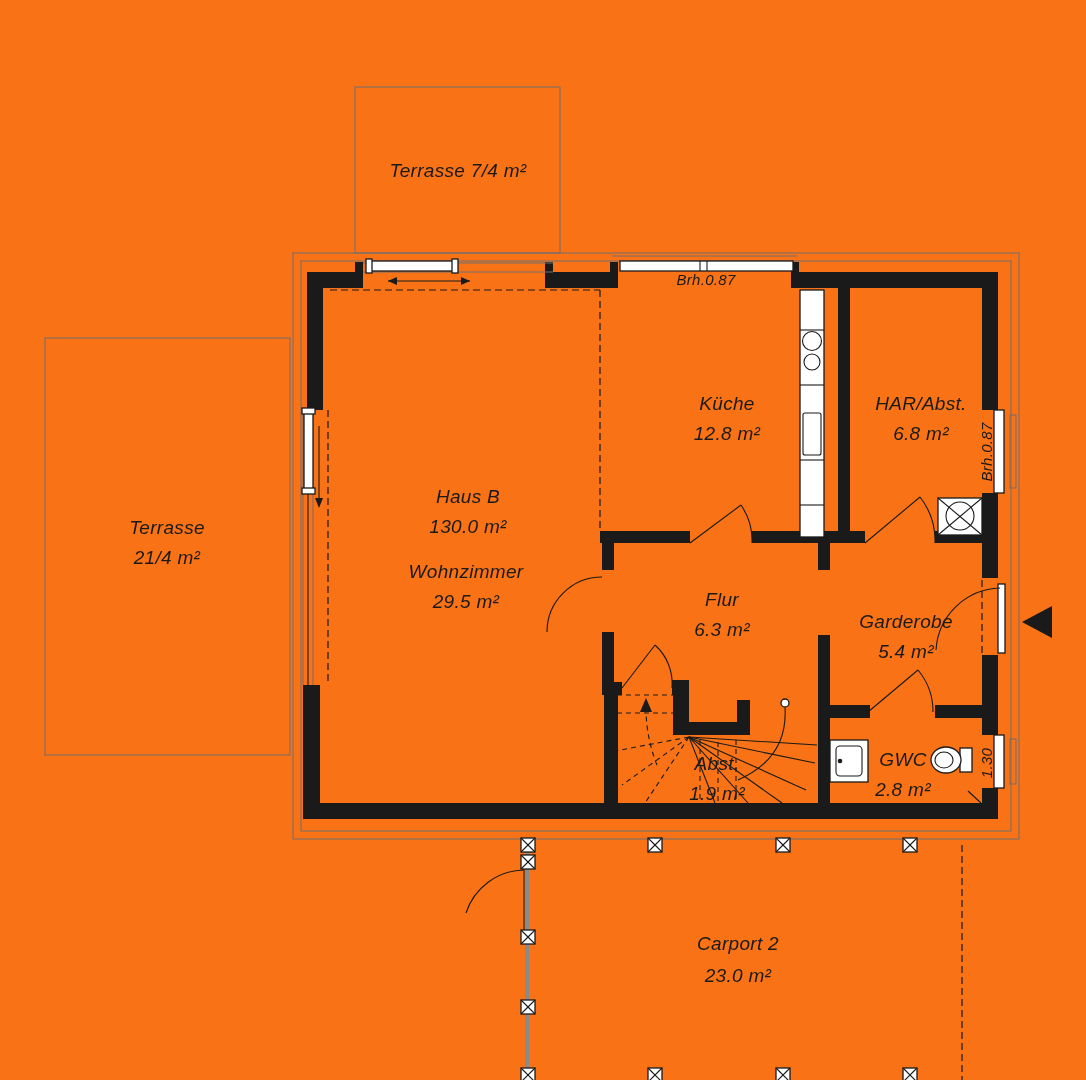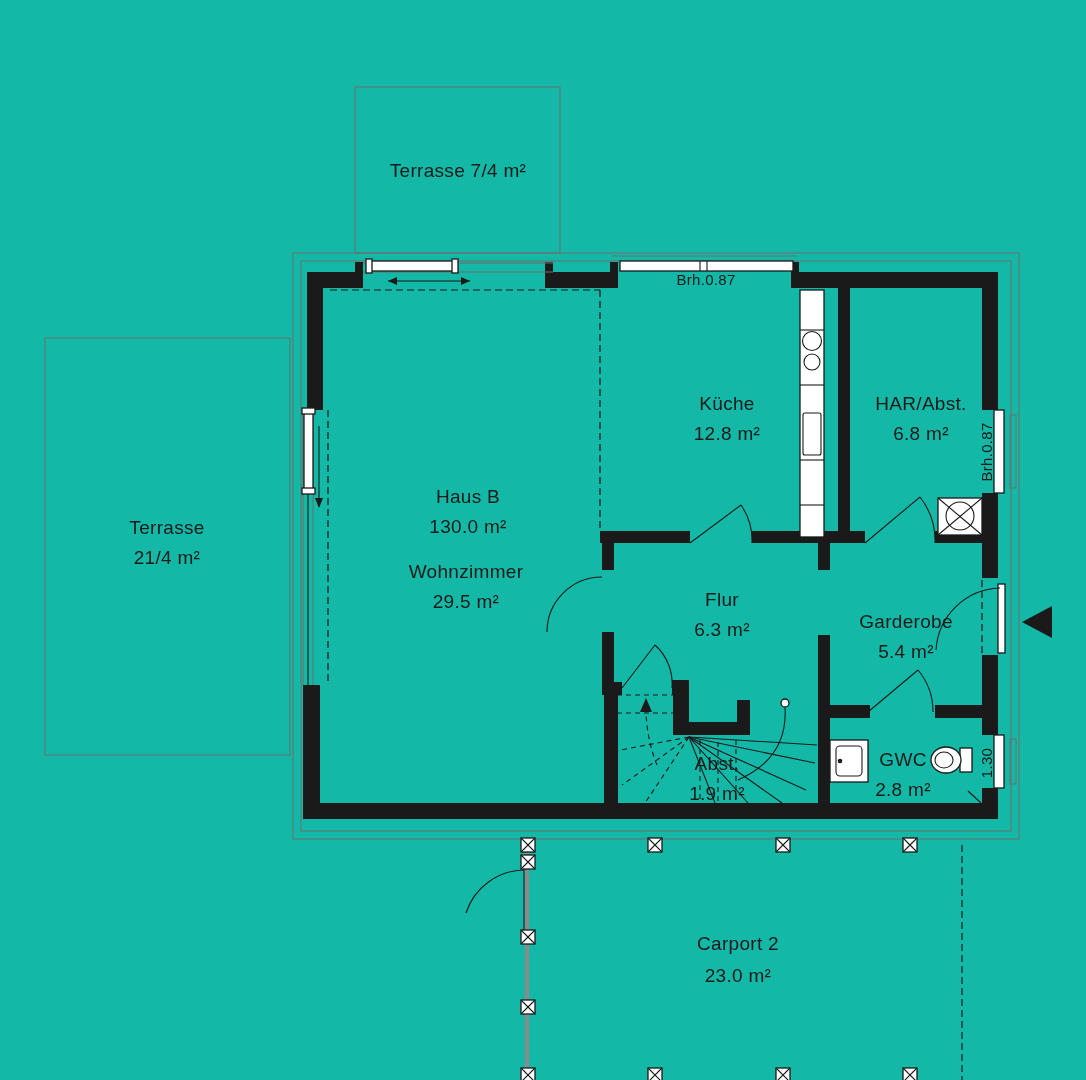--- a/index.html
+++ b/index.html
@@ -1,21 +1,21 @@
 <!DOCTYPE html>
 <html style="--line: #1a1a1a; --gray: #6e6e6e; --wallgray: #8a8a8a;"><head>
 <meta charset="utf-8">
 <style>
   :root{
     --line:#1a1a1a;
     --gray:#6e6e6e;
     --wallgray:#8a8a8a;
   }
   html,body{margin:0;padding:0;background:#fff;}
-  .stage{width:1086px;height:1080px;position:relative;background:#14b8a6;}
+  .stage{width:1086px;height:1080px;position:relative;background:#f97316;font-style:italic;}
   .w{fill:var(--line);stroke:none;}
   .ln2{fill:none;stroke:var(--line);stroke-width:1.1;}
   .thin{fill:none;stroke:var(--gray);stroke-width:1;}
   .fix{fill:#ffffff;stroke:var(--line);stroke-width:1.3;}
   .dash{fill:none;stroke:var(--line);stroke-width:1.2;stroke-dasharray:7 4;}
   .dash2{fill:none;stroke:var(--line);stroke-width:1.1;stroke-dasharray:5 4;}
   .gwall{stroke:var(--wallgray);stroke-width:4;fill:none;}
   .blk{fill:var(--line);stroke:none;}
   .txt{font-family:"Liberation Sans",sans-serif;font-size:19px;fill:var(--line);
        text-anchor:middle;letter-spacing:.3px;}

